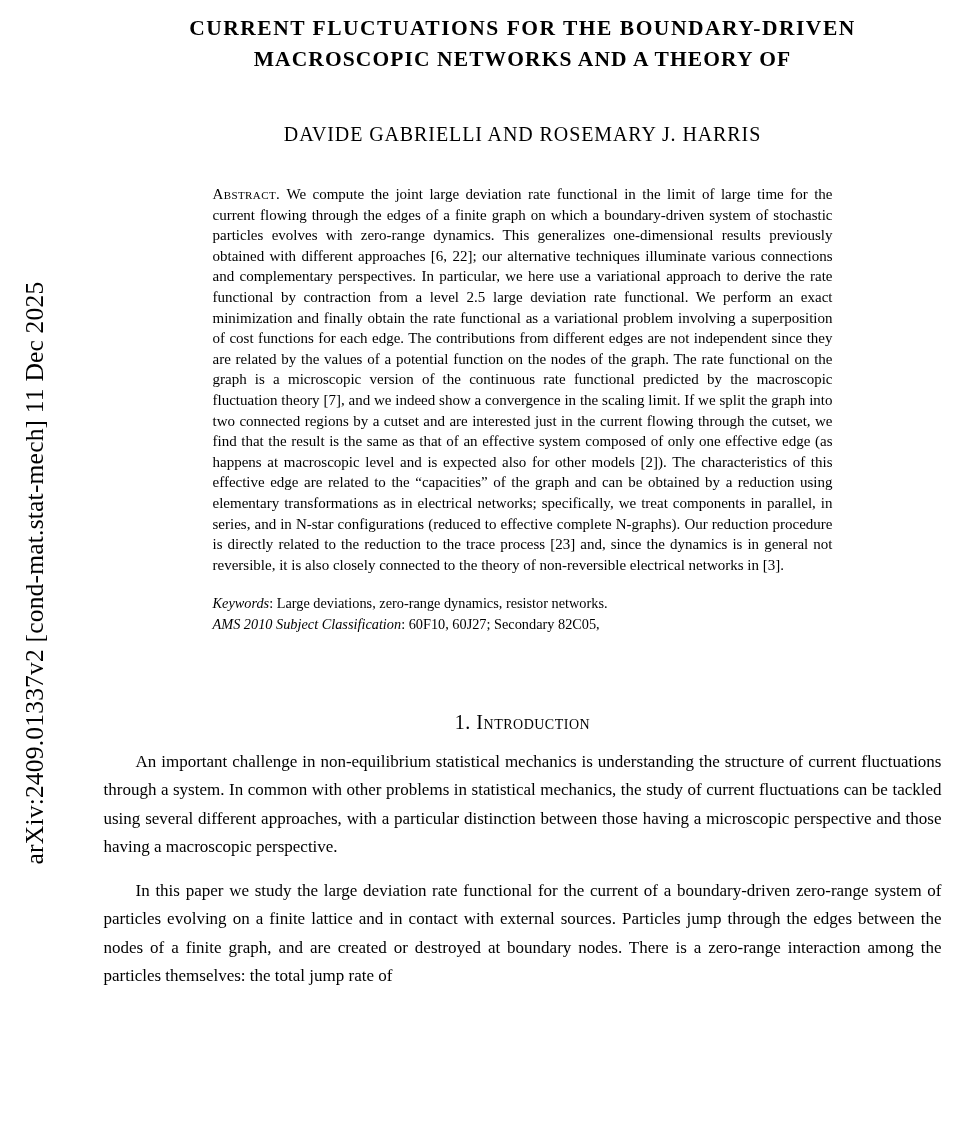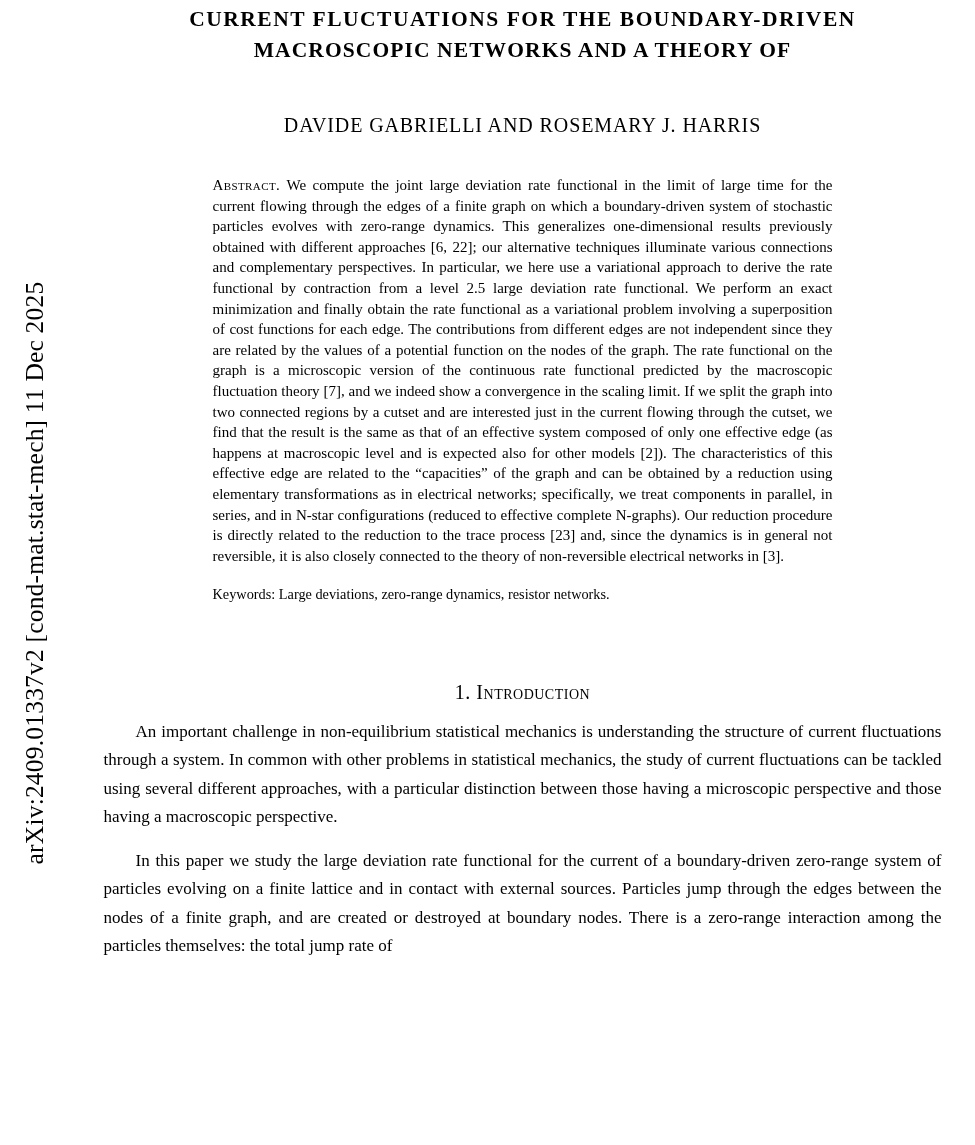--- a/index.html
+++ b/index.html
@@ -40,21 +40,21 @@
   #page {
     position: absolute;
     left: 70px;
     top: 0;
     width: 905px;
     height: 1145px;
   }
 
   .title-block {
     margin: 0 auto;
-    padding-top: 4px;
+    padding-top: 13px;
     width: 790px;
     text-align: center;
   }
   .title-line {
     font-family: "Liberation Serif", serif;
     font-weight: bold;
     font-size: 21.5px;
     letter-spacing: 1.1px;
     line-height: 31px;
     white-space: nowrap;
@@ -82,20 +82,21 @@
     letter-spacing: 0.4px;
   }
 
   .kw-block {
     margin: 18px auto 0 auto;
     width: 620px;
     font-size: 14.3px;
     line-height: 21px;
   }
   .kw-block .it {
+    font-style: italic;
   }
 
   .section-head {
     text-align: center;
     margin-top: 76px;
     font-size: 20px;
     font-variant: small-caps;
     letter-spacing: 0.5px;
   }
 
@@ -131,20 +132,23 @@
 
   <div class="abstract">
     <span class="head">Abstract.</span>
     <span>We compute the joint large deviation rate functional in the limit of large time for the current flowing through the edges of a finite graph on which a boundary-driven system of stochastic particles evolves with zero-range dynamics. This generalizes one-dimensional results previously obtained with different approaches [6, 22]; our alternative techniques illuminate various connections and complementary perspectives. In particular, we here use a variational approach to derive the rate functional by contraction from a level 2.5 large deviation rate functional. We perform an exact minimization and finally obtain the rate functional as a variational problem involving a superposition of cost functions for each edge. The contributions from different edges are not independent since they are related by the values of a potential function on the nodes of the graph. The rate functional on the graph is a microscopic version of the continuous rate functional predicted by the macroscopic fluctuation theory [7], and we indeed show a convergence in the scaling limit. If we split the graph into two connected regions by a cutset and are interested just in the current flowing through the cutset, we find that the result is the same as that of an effective system composed of only one effective edge (as happens at macroscopic level and is expected also for other models [2]). The characteristics of this effective edge are related to the “capacities” of the graph and can be obtained by a reduction using elementary transformations as in electrical networks; specifically, we treat components in parallel, in series, and in N-star configurations (reduced to effective complete N-graphs). Our reduction procedure is directly related to the reduction to the trace process [23] and, since the dynamics is in general not reversible, it is also closely connected to the theory of non-reversible electrical networks in [3].</span>
   </div>
 
   <div class="kw-block">
     <div>
       <span class="it">Keywords</span><span>: Large deviations, zero-range dynamics, resistor networks.</span>
     </div>
+    <div>
+      <span class="it">AMS 2010 Subject Classification</span><span>: 60F10, 60J27; Secondary 82C05,</span>
+    </div>
   </div>
 
   <div class="section-head">
     <span>1.</span>
     <span>Introduction</span>
   </div>
 
   <div class="body-text">
     <p>An important challenge in non-equilibrium statistical mechanics is understanding the structure of current fluctuations through a system. In common with other problems in statistical mechanics, the study of current fluctuations can be tackled using several different approaches, with a particular distinction between those having a microscopic perspective and those having a macroscopic perspective.</p>
     <p>In this paper we study the large deviation rate functional for the current of a boundary-driven zero-range system of particles evolving on a finite lattice and in contact with external sources. Particles jump through the edges between the nodes of a finite graph, and are created or destroyed at boundary nodes. There is a zero-range interaction among the particles themselves: the total jump rate of</p>

